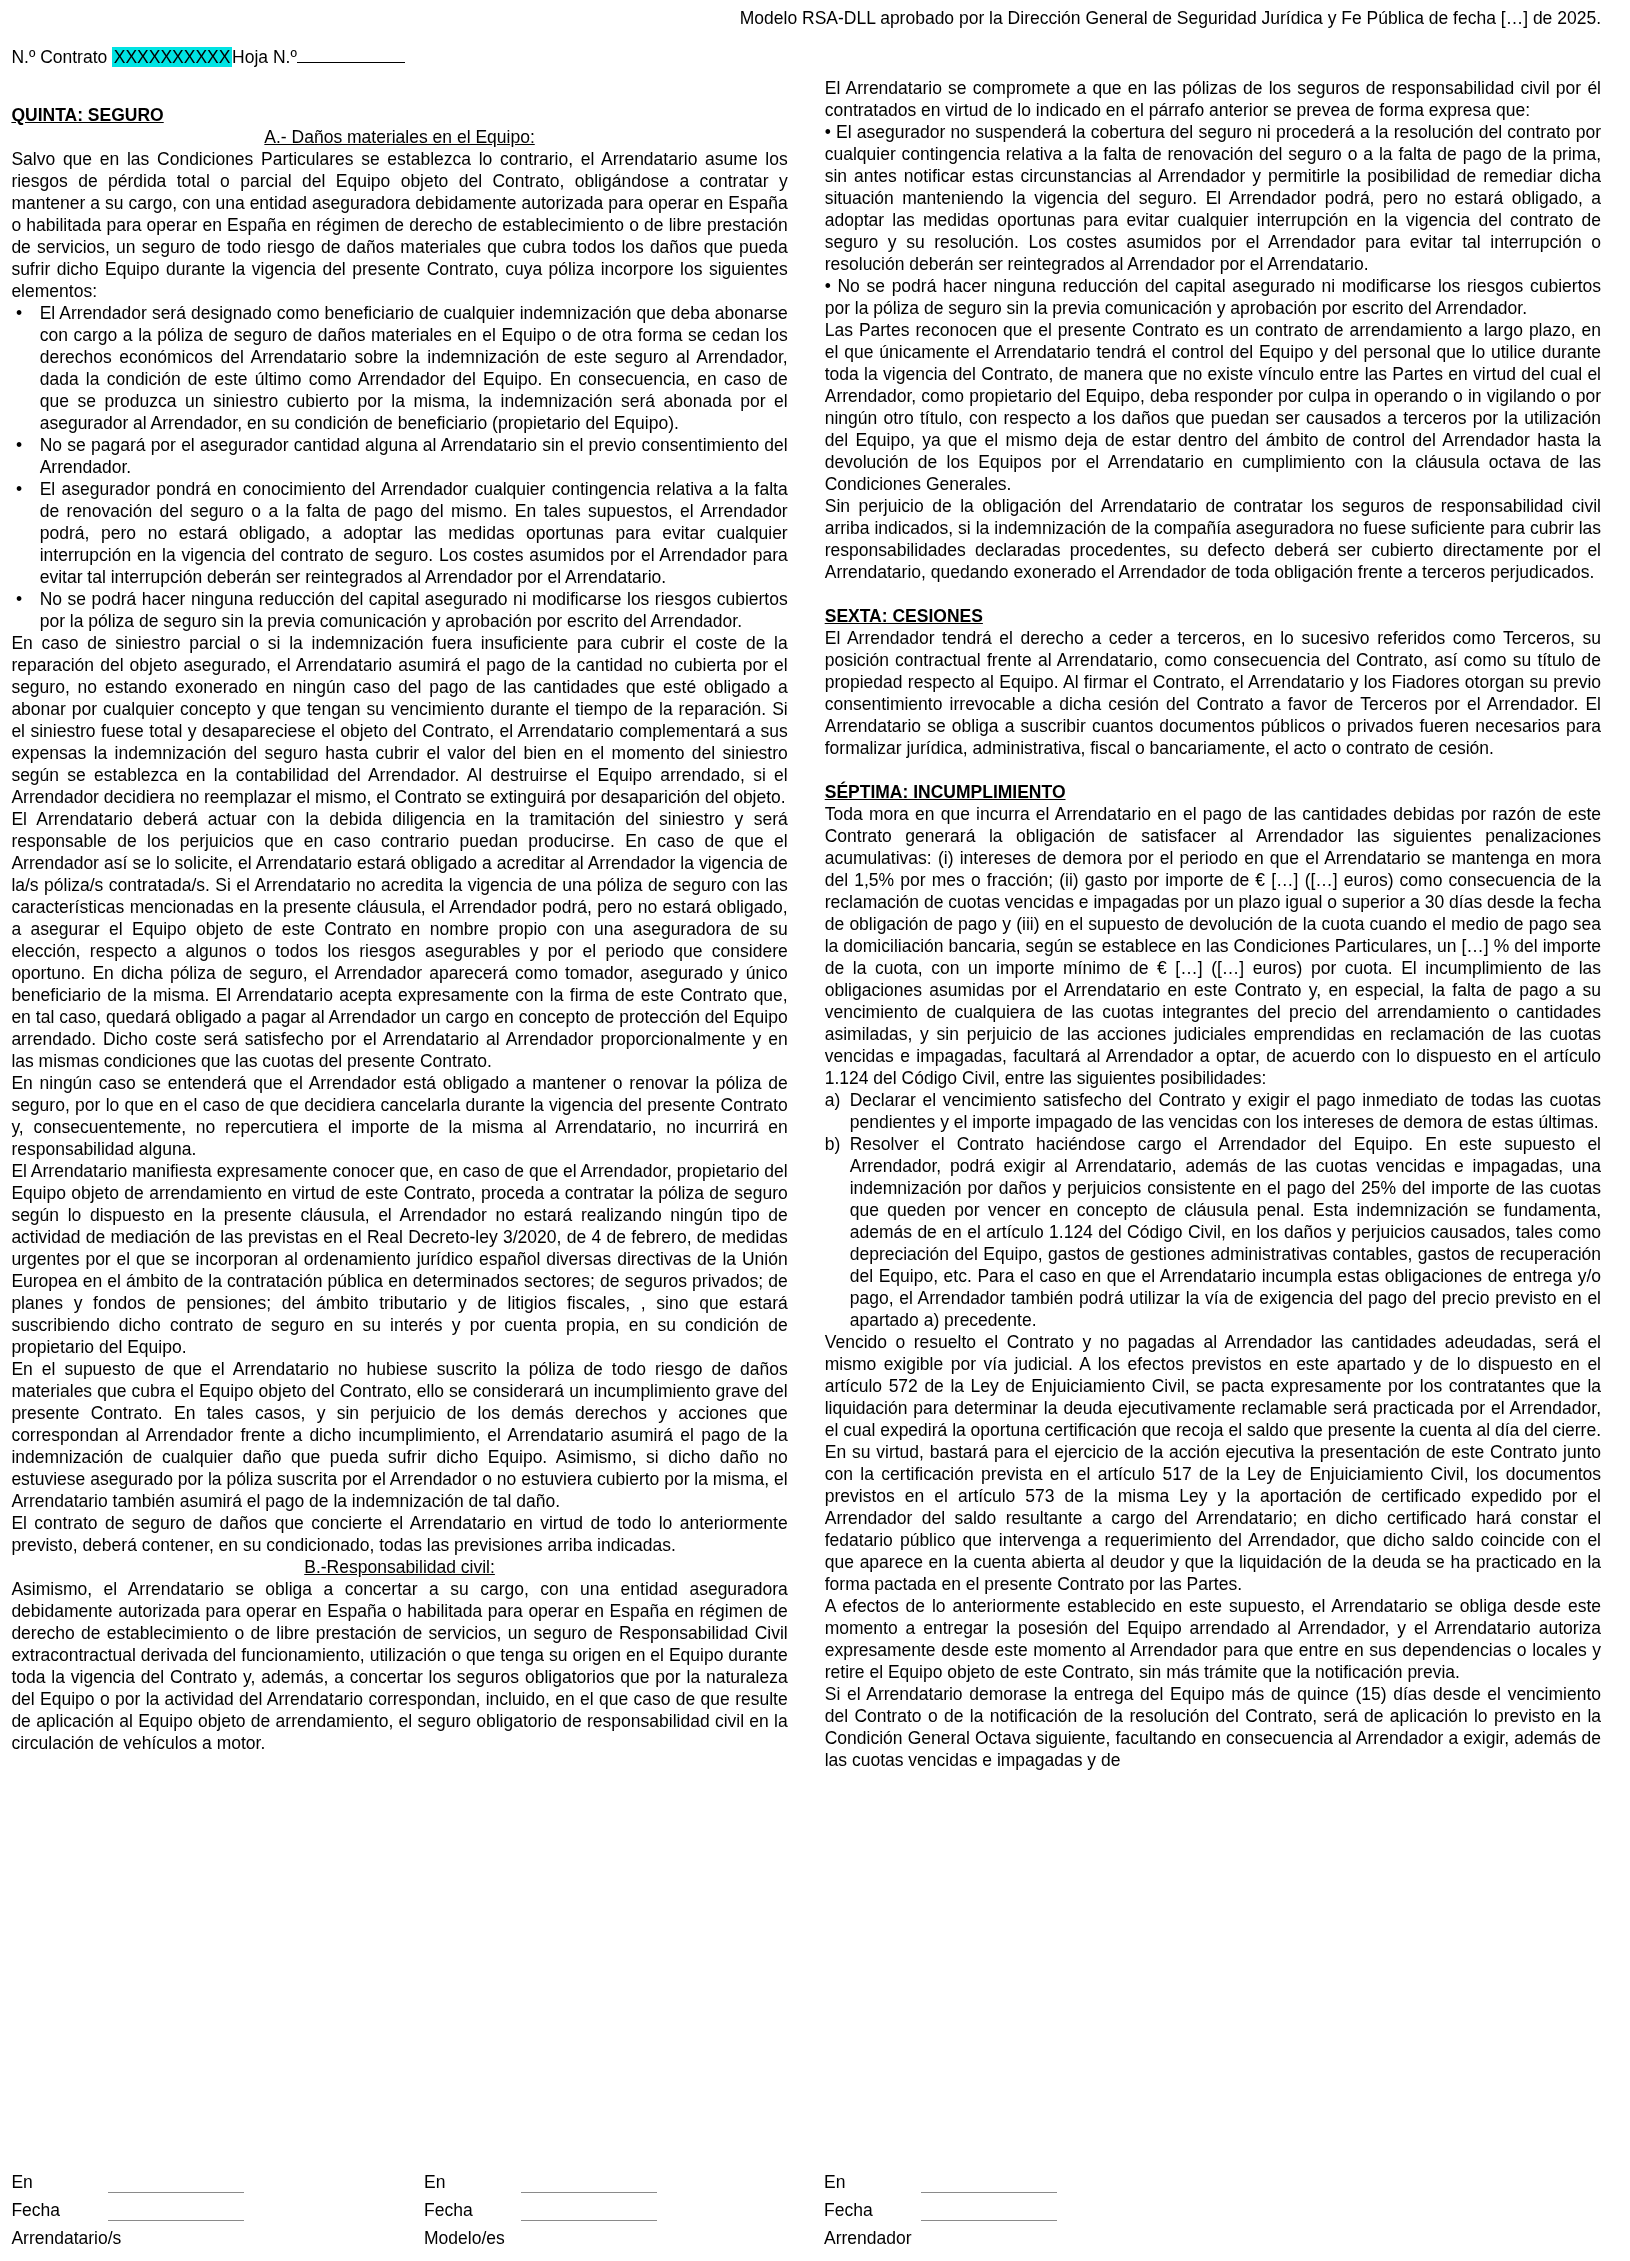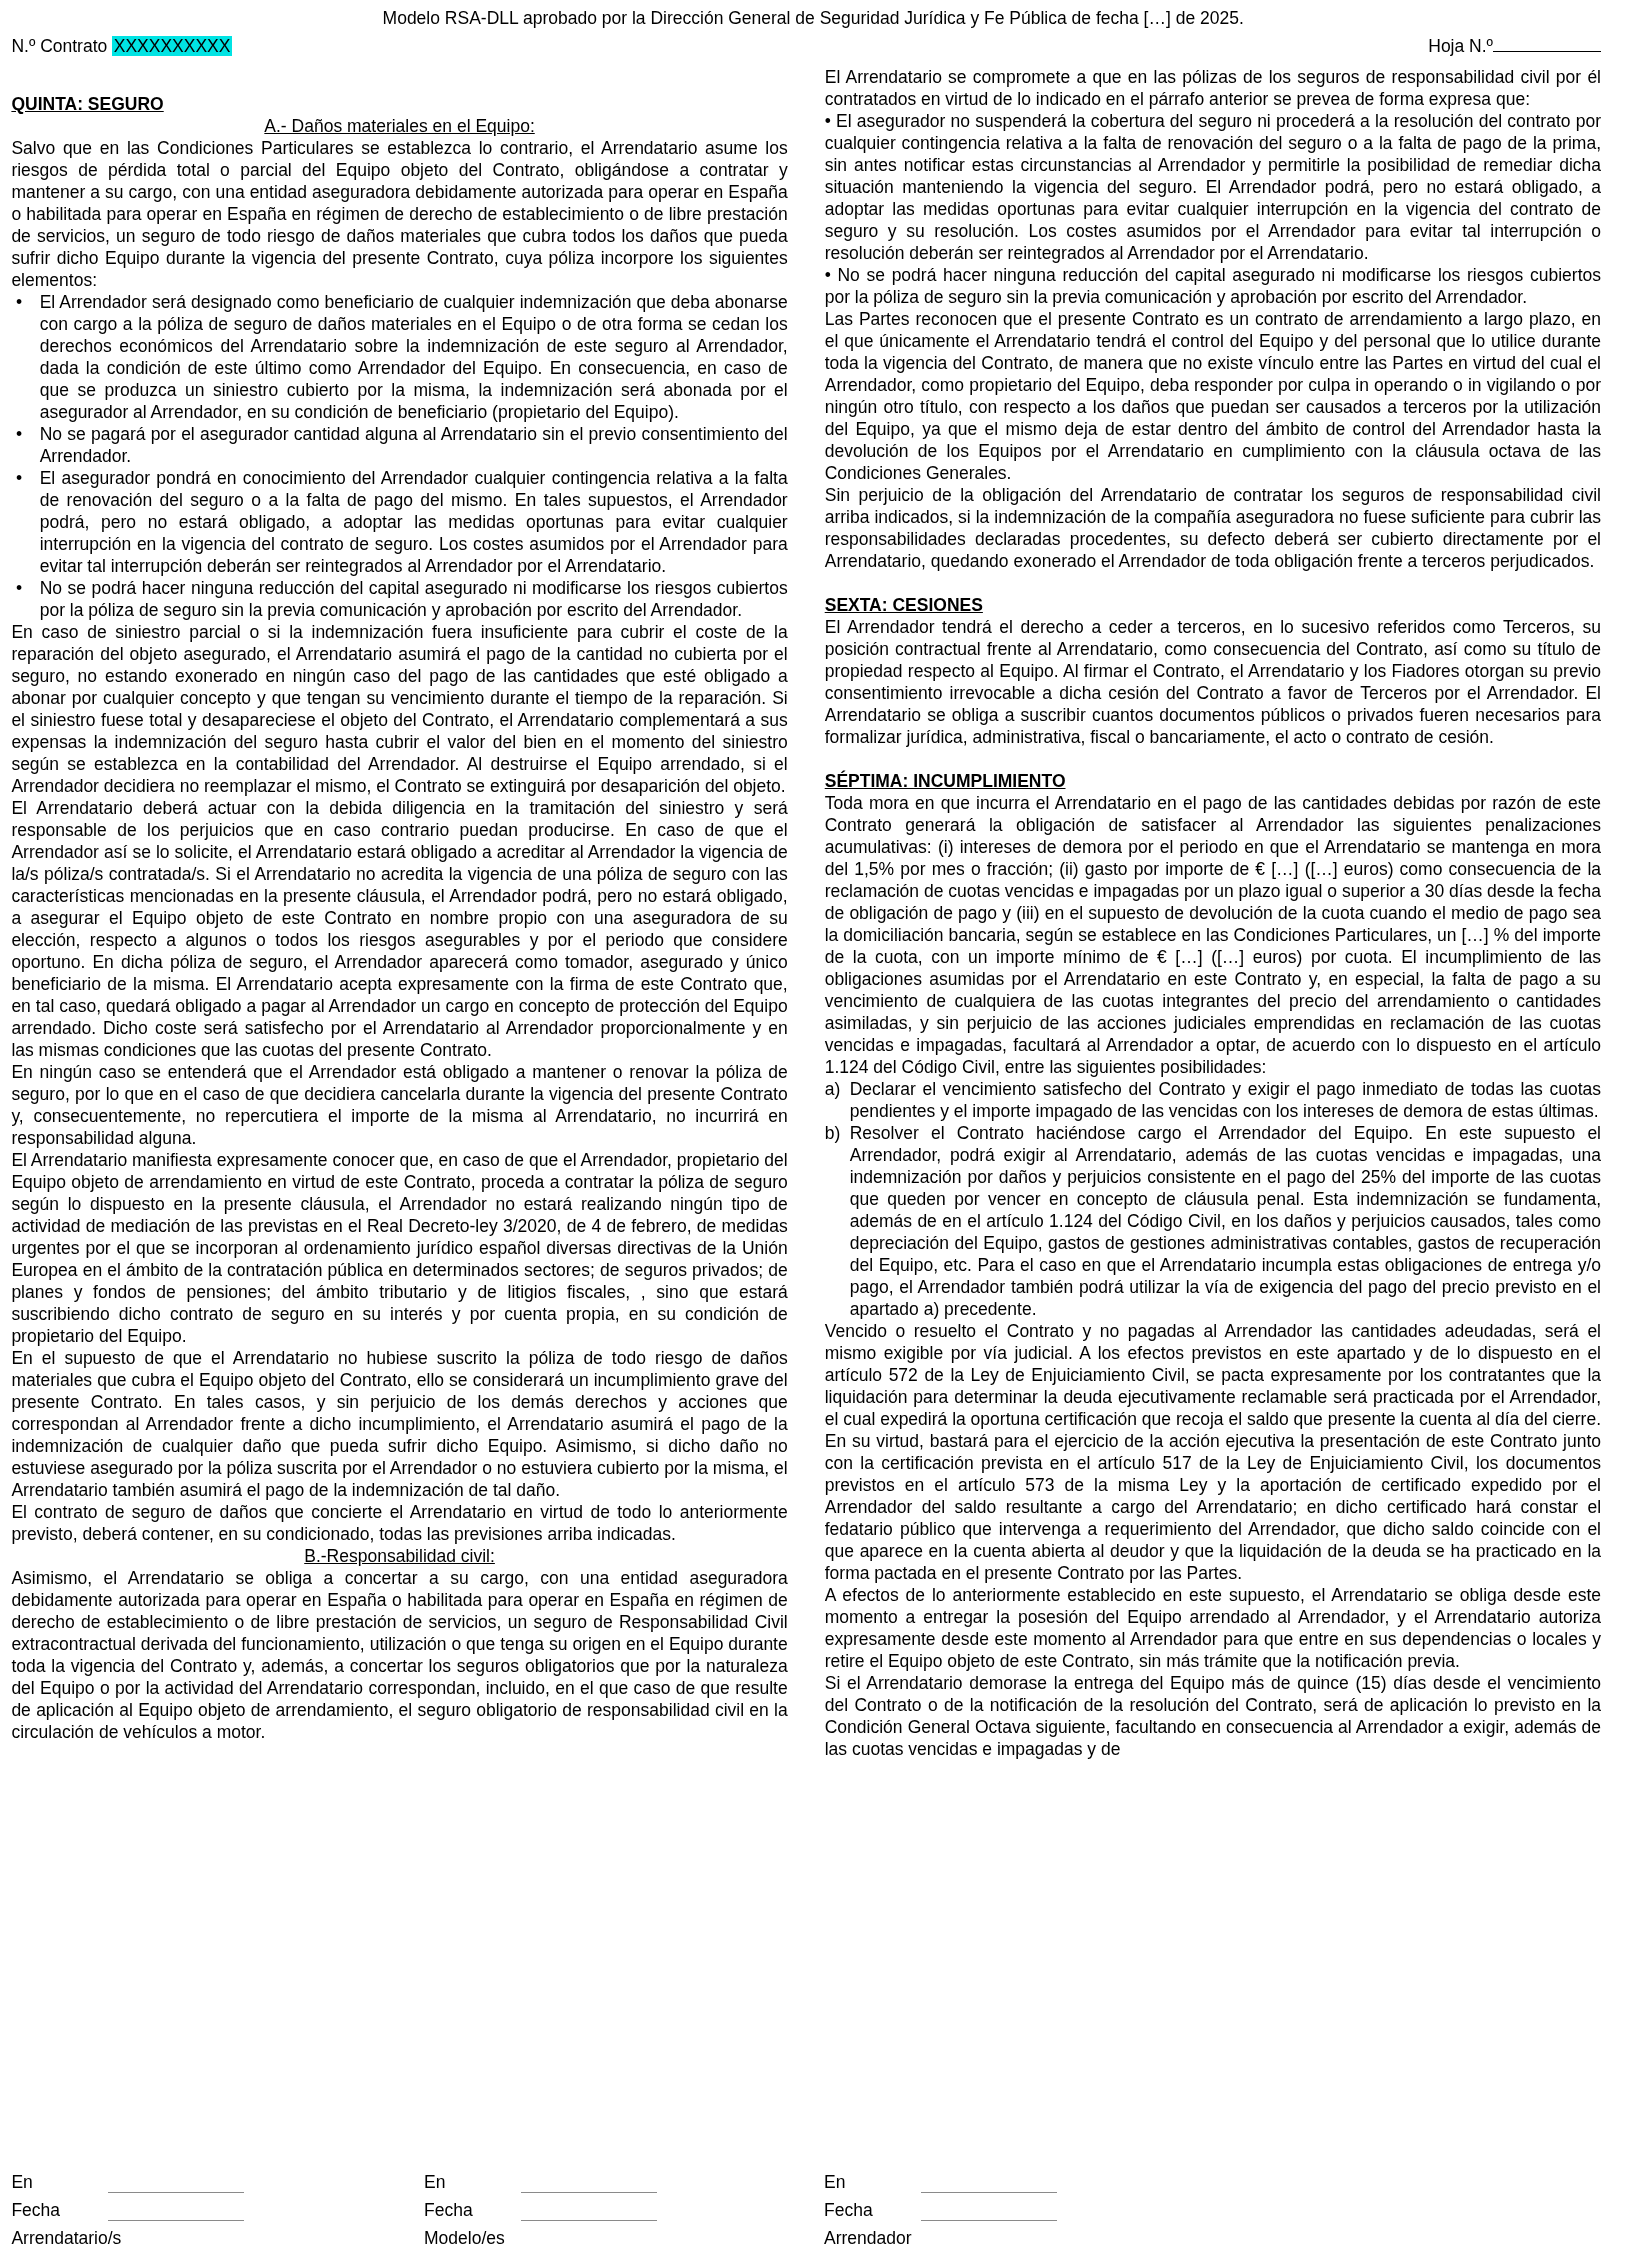--- a/index.html
+++ b/index.html
@@ -9,22 +9,22 @@
     color:#000000;
     font-family:"Liberation Sans", sans-serif;
     font-size:17.5px;
     line-height:22px;
     overflow:hidden;
     position:relative;
   }
   .page { position:absolute; inset:0; padding:6.5px 30px 0 11.4px; }
 
   
-  .doc-header p { text-align:center;margin-left:14px; }
-  .contract-row { display:flex; justify-content:space-between; align-items:flex-end; margin-top:6px; }
+  .doc-header p { text-align:right;margin-left:14px; }
+  .contract-row { display:flex; justify-content:flex-start; align-items:flex-end; margin-top:17px; }
   .hl { background:#00e3e3; padding:0 1.6px; }
   .sheet-line { display:inline-block; width:108px; border-bottom:1.6px solid #000; height:16.3px; vertical-align:baseline; }
 
   
   .columns { display:flex; gap:37px; margin-top:9.8px; height:2079px; overflow:hidden; }
   .col { flex:1; text-align:justify; }
   .col-left { padding-top:27px; }
 
   .sec-title { font-size:17.5px; font-weight:bold; text-decoration:underline; text-align:left; }
   .sec-title.spaced { margin-top:22px; }

